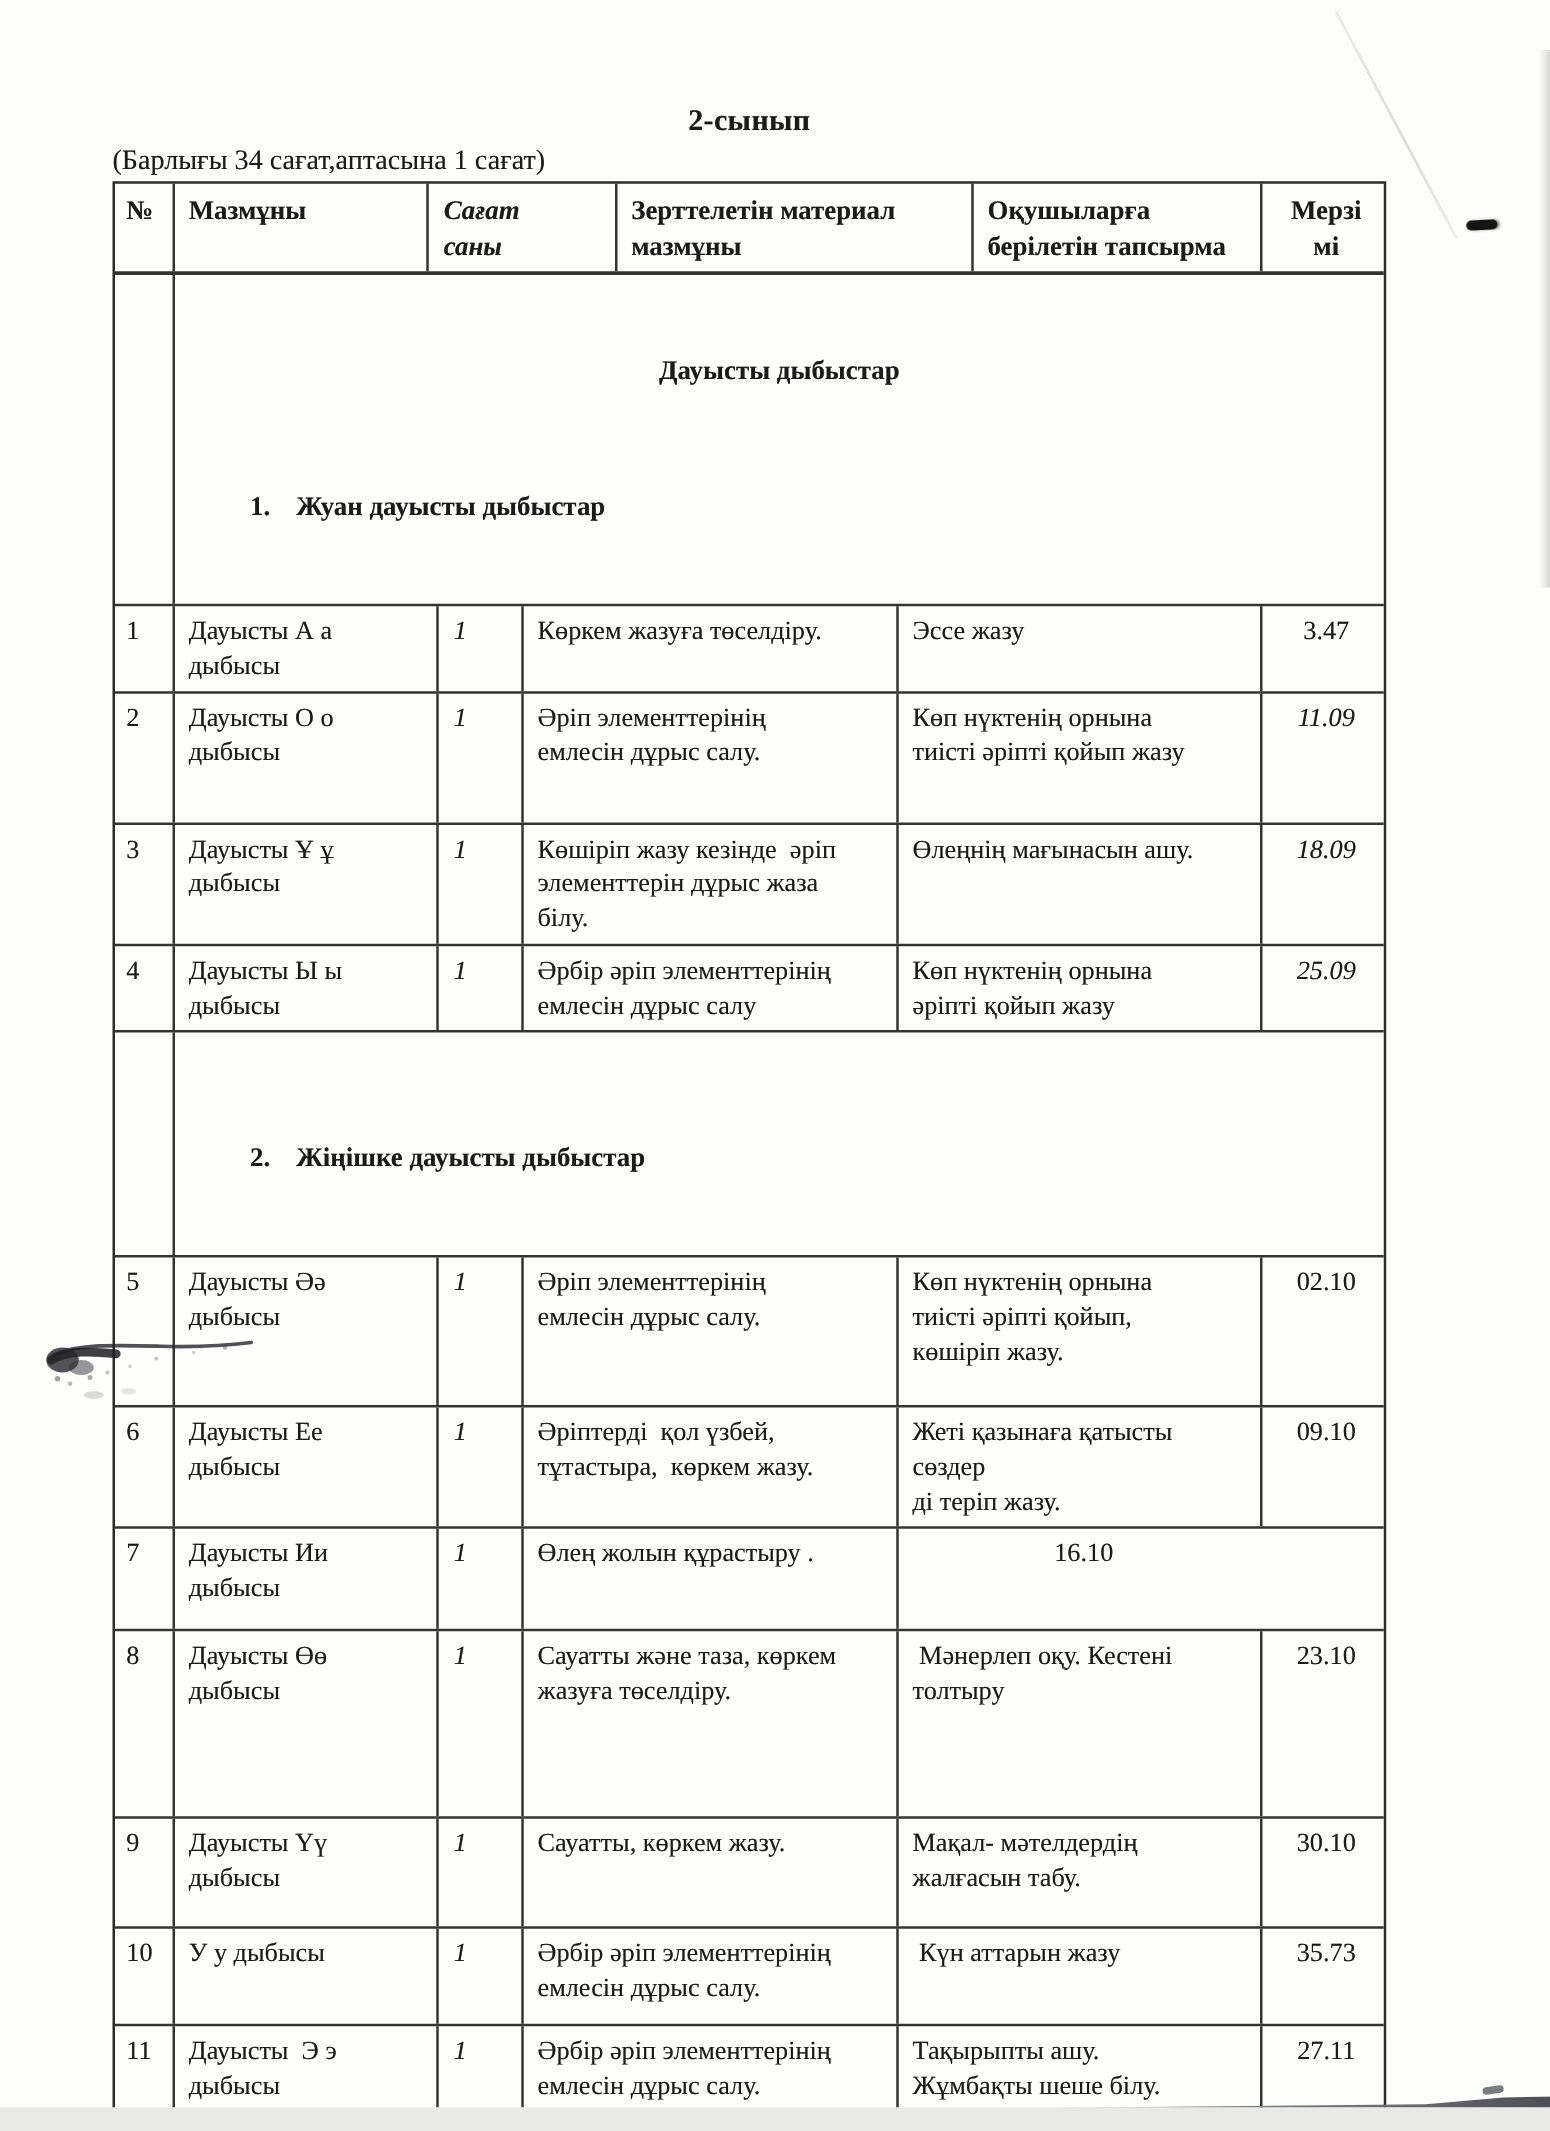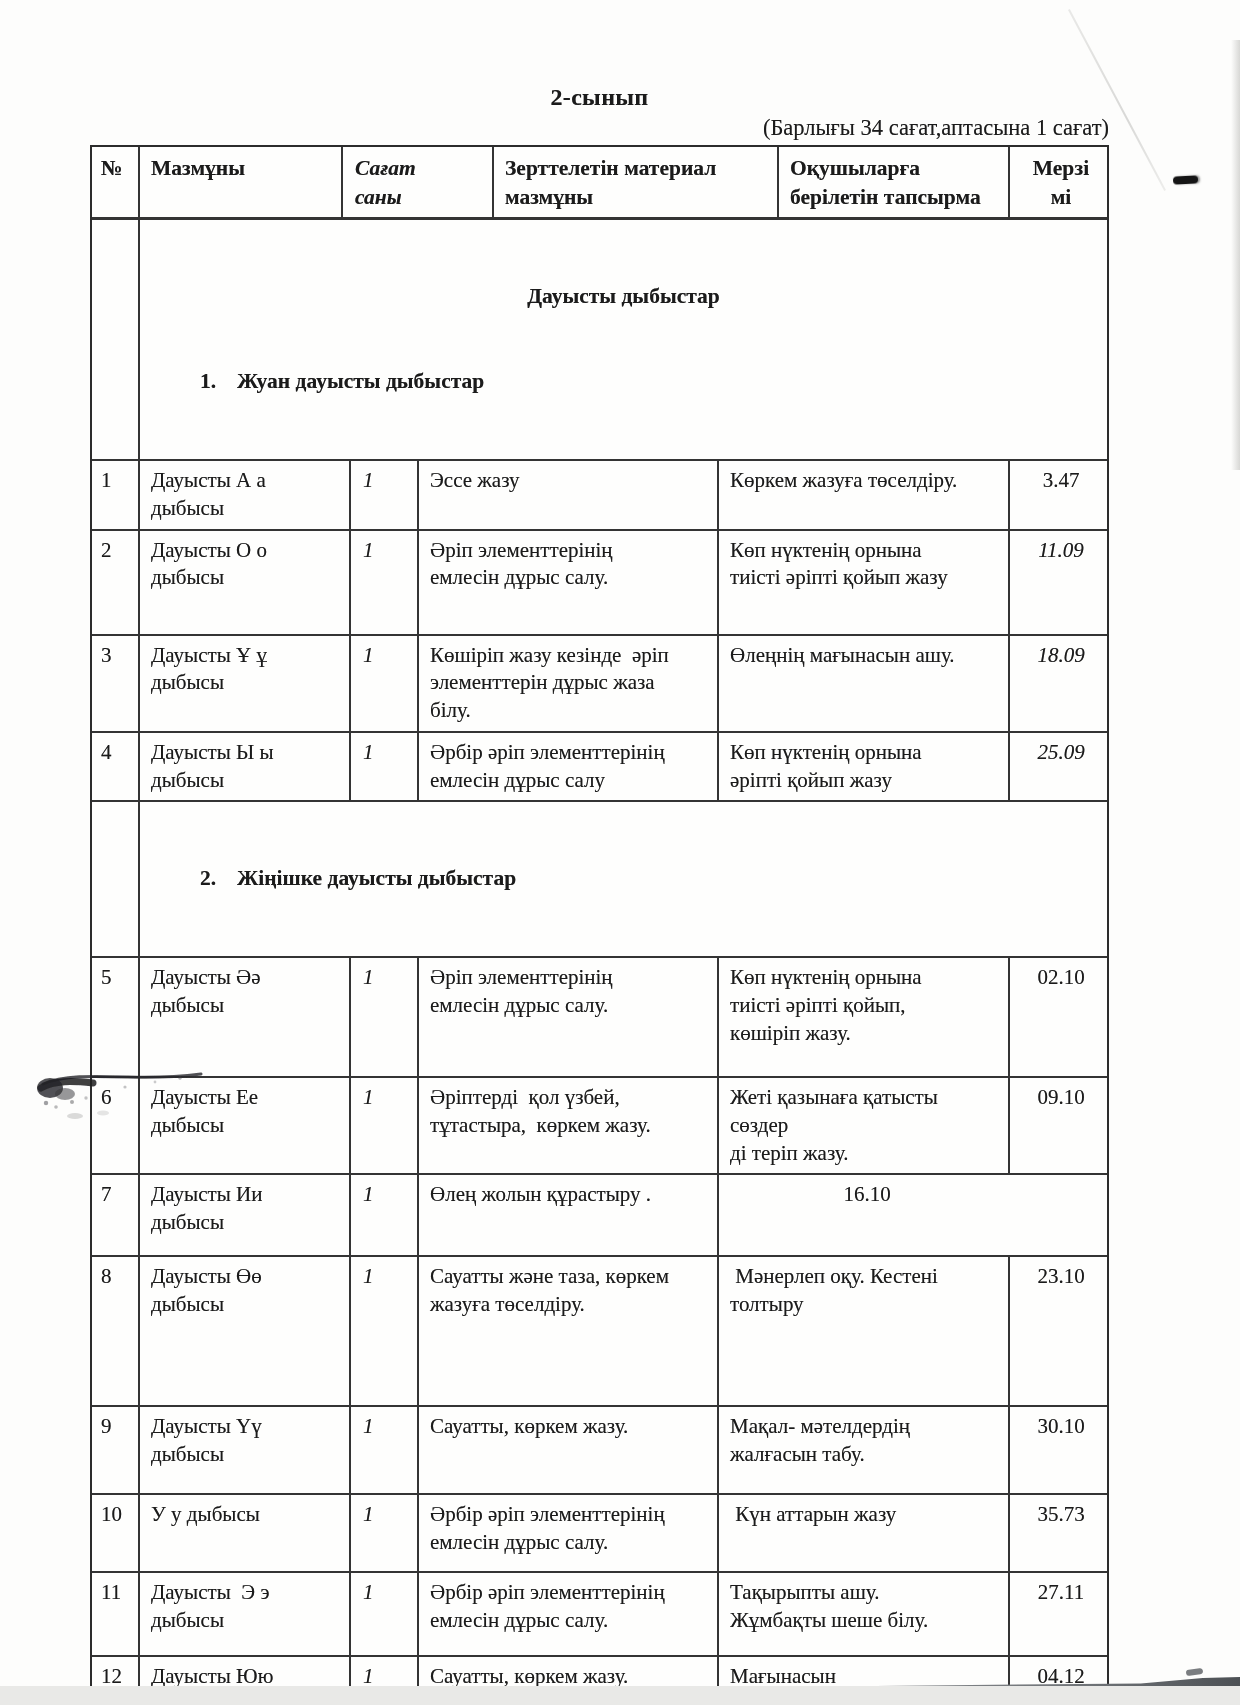--- a/index.html
+++ b/index.html
@@ -8,21 +8,21 @@
     background:#fdfdfc;overflow:hidden;
     font-family:"Liberation Serif","DejaVu Serif",serif;
     color:#1b1b1b;
   }
   .doc{position:absolute;left:90px;top:84px;width:1019px;}
   .title{
     text-align:center;font-size:24px;font-weight:bold;line-height:1.15;
     letter-spacing:.3px;text-shadow:0 0 .6px rgba(20,20,20,.55);
   }
   .subtitle{
-    text-align:right;font-size:22.5px;line-height:1.15;margin-top:3px;
+    text-align:left;font-size:22.5px;line-height:1.15;margin-top:3px;
     text-shadow:0 0 .5px rgba(30,30,30,.45);
   }
   .sched-table{
     margin-top:5px;border:2px solid #2c2c2c;border-bottom-width:3px;
     width:1019px;box-sizing:border-box;background:#fefefd;
   }
   .row{display:grid;border-bottom:2px solid #343434;}
   .row:last-child{border-bottom:none;}
   .cell{
     border-right:2px solid #343434;box-sizing:border-box;
@@ -34,21 +34,21 @@
   
   .g-head{grid-template-columns:48px 203px 151px 285px 231px 97px;}
   .g-body{grid-template-columns:48px 211px 68px 300px 291px 97px;}
   .g-sect{grid-template-columns:48px 1fr;}
   
   .head .cell{font-weight:bold;font-size:21.5px;padding-top:7px;}
   .head{border-bottom-width:3px;}
   
   .sec-cell{font-weight:bold;font-size:21.5px;padding:5px 0 7px 0;}
   .sec-line1{text-align:center;}
-  .sec-line2{padding-left:60px;}
+  .sec-line2{padding-left:60px;margin-top:24px;}
   .sec-num{display:inline-block;min-width:37px;}
   
   .c-num{padding-left:9px;}
   .c-hours{padding-left:12px;font-style:italic;}
   .c-date{padding-left:11px;text-align:center;}
   .it{font-style:italic;}
   
   .h-head{min-height:55px}.h-secA{min-height:52px}
   .h-r1{min-height:53px}.h-r2{min-height:103px}.h-r3{min-height:82px}
   .h-r4{min-height:50px}.h-secB{min-height:26px}.h-r5{min-height:118px}
@@ -112,22 +112,22 @@
           <div class="sec-line1">Дауысты дыбыстар</div>
           <div class="sec-line2"><span class="sec-num">1.</span><span>Жуан дауысты дыбыстар</span></div>
         </div>
       </div>
 
       <div class="row g-body h-r1">
         <div class="cell c-num">1</div>
         <div class="cell c-topic">Дауысты А а
 дыбысы</div>
         <div class="cell c-hours">1</div>
+        <div class="cell c-mat">Көркем жазуға төселдіру.</div>
         <div class="cell c-task">Эссе жазу</div>
-        <div class="cell c-mat">Көркем жазуға төселдіру.</div>
         <div class="cell c-date">3.47</div>
       </div>
 
       <div class="row g-body h-r2">
         <div class="cell c-num">2</div>
         <div class="cell c-topic">Дауысты О о
 дыбысы</div>
         <div class="cell c-hours">1</div>
         <div class="cell c-mat">Әріп элементтерінің
 емлесін дұрыс салу.</div>

